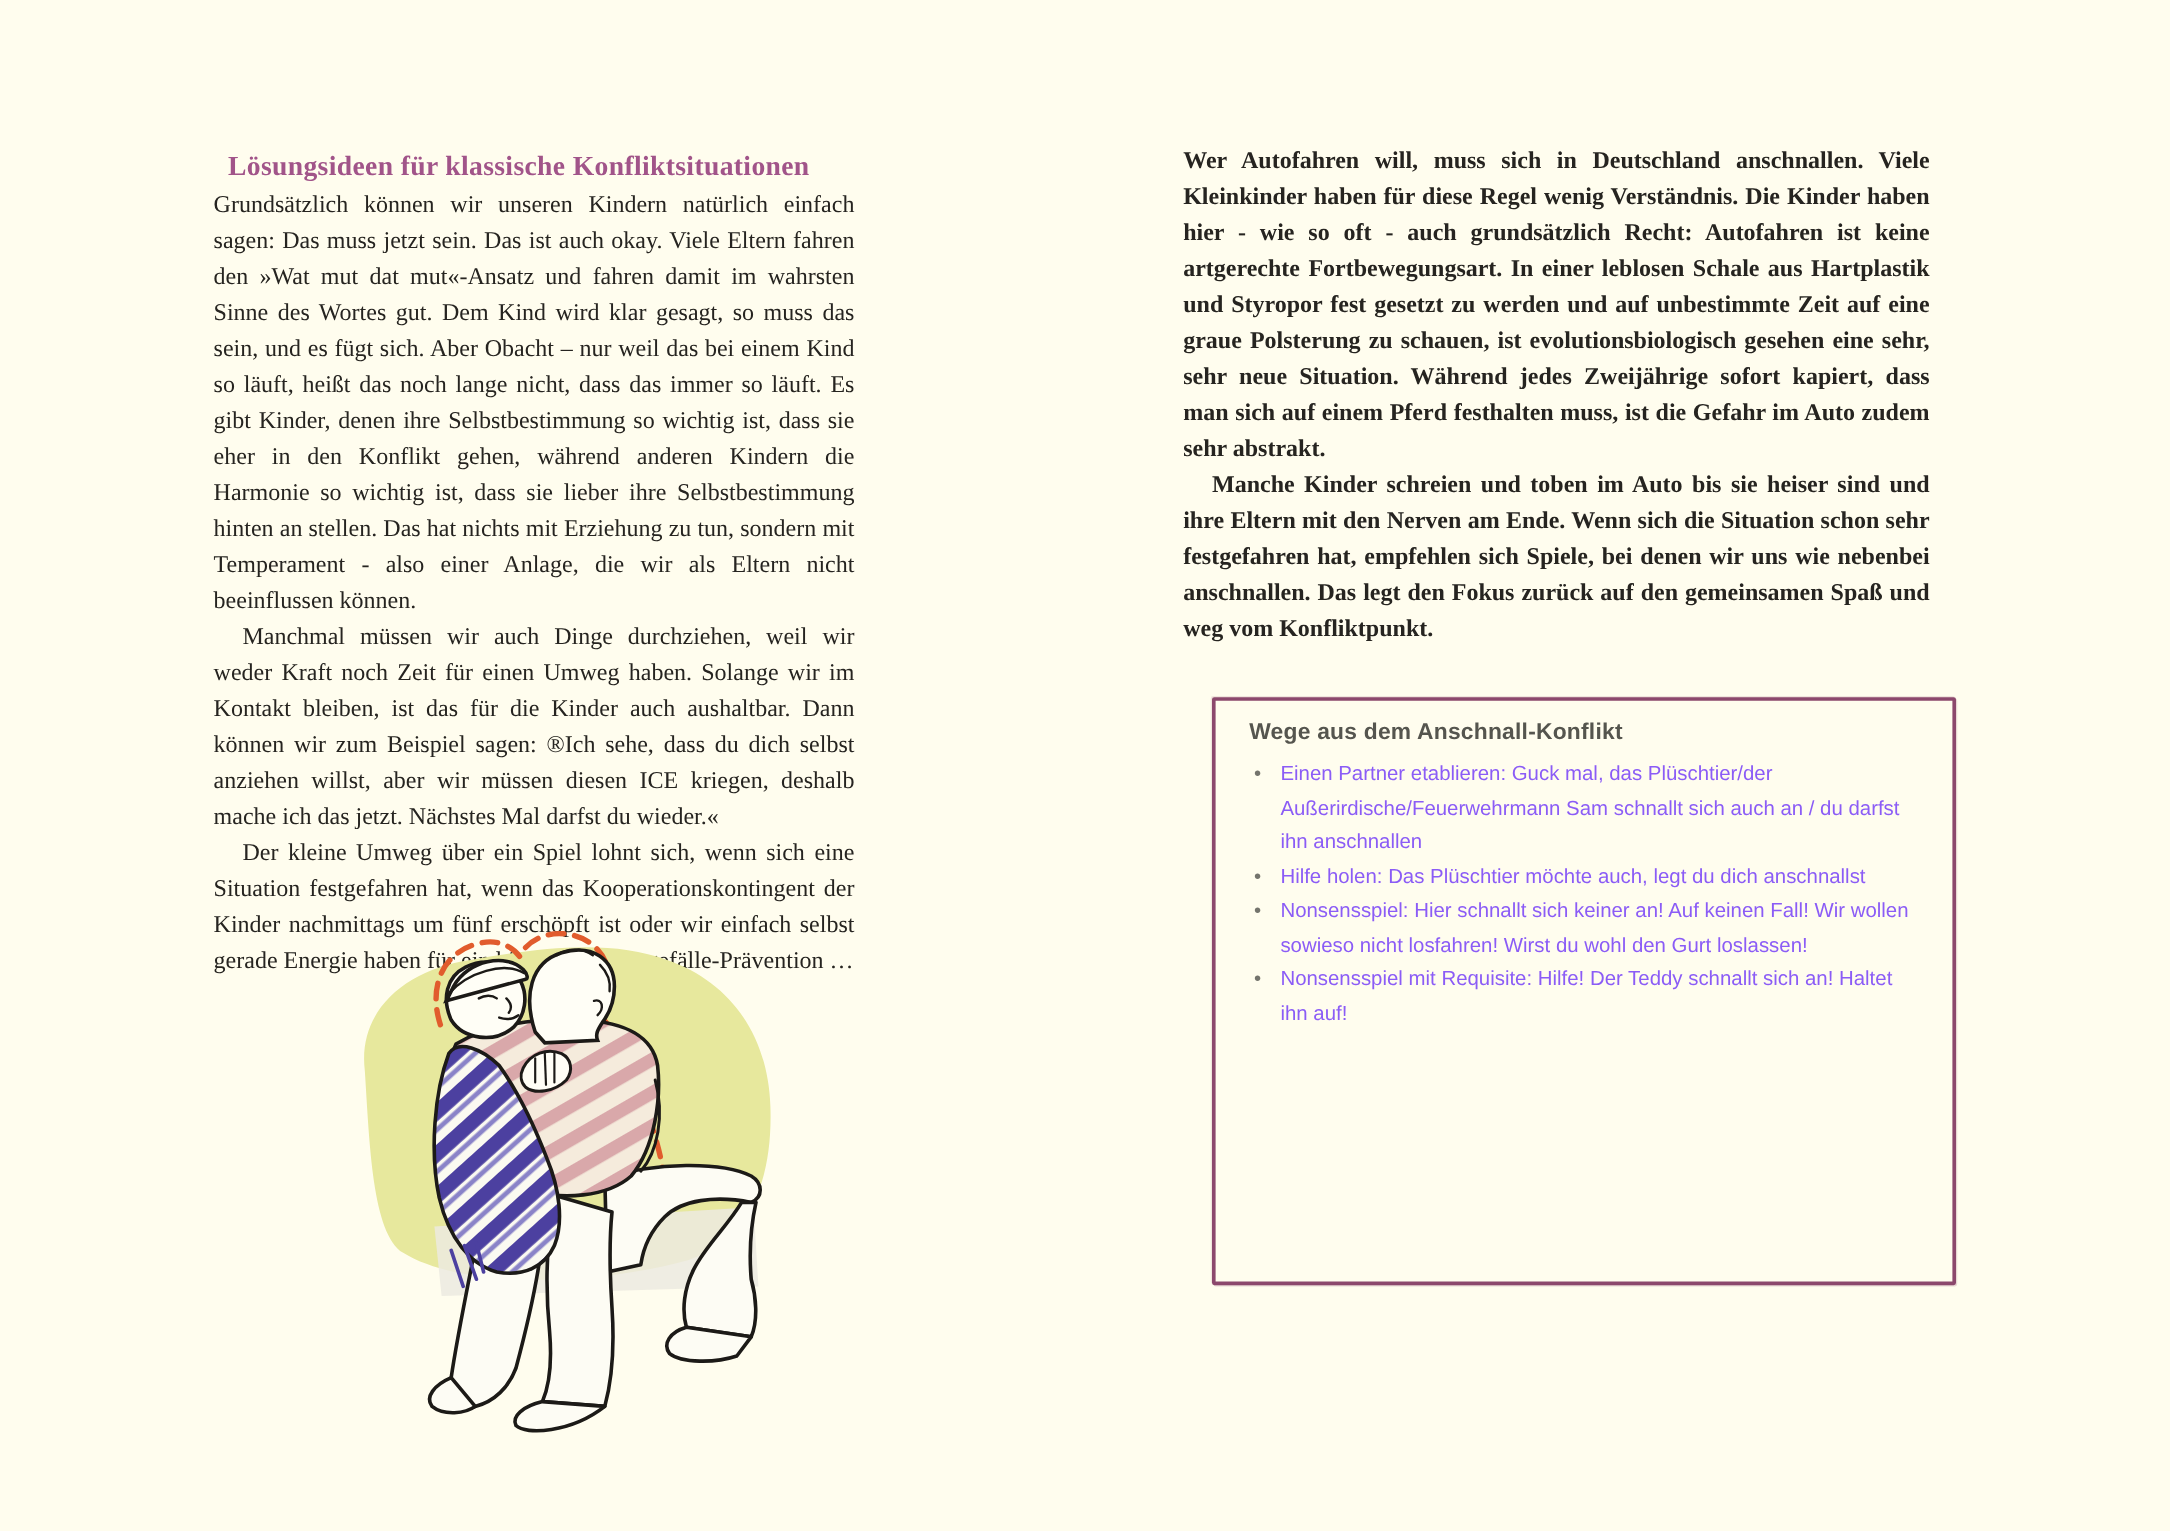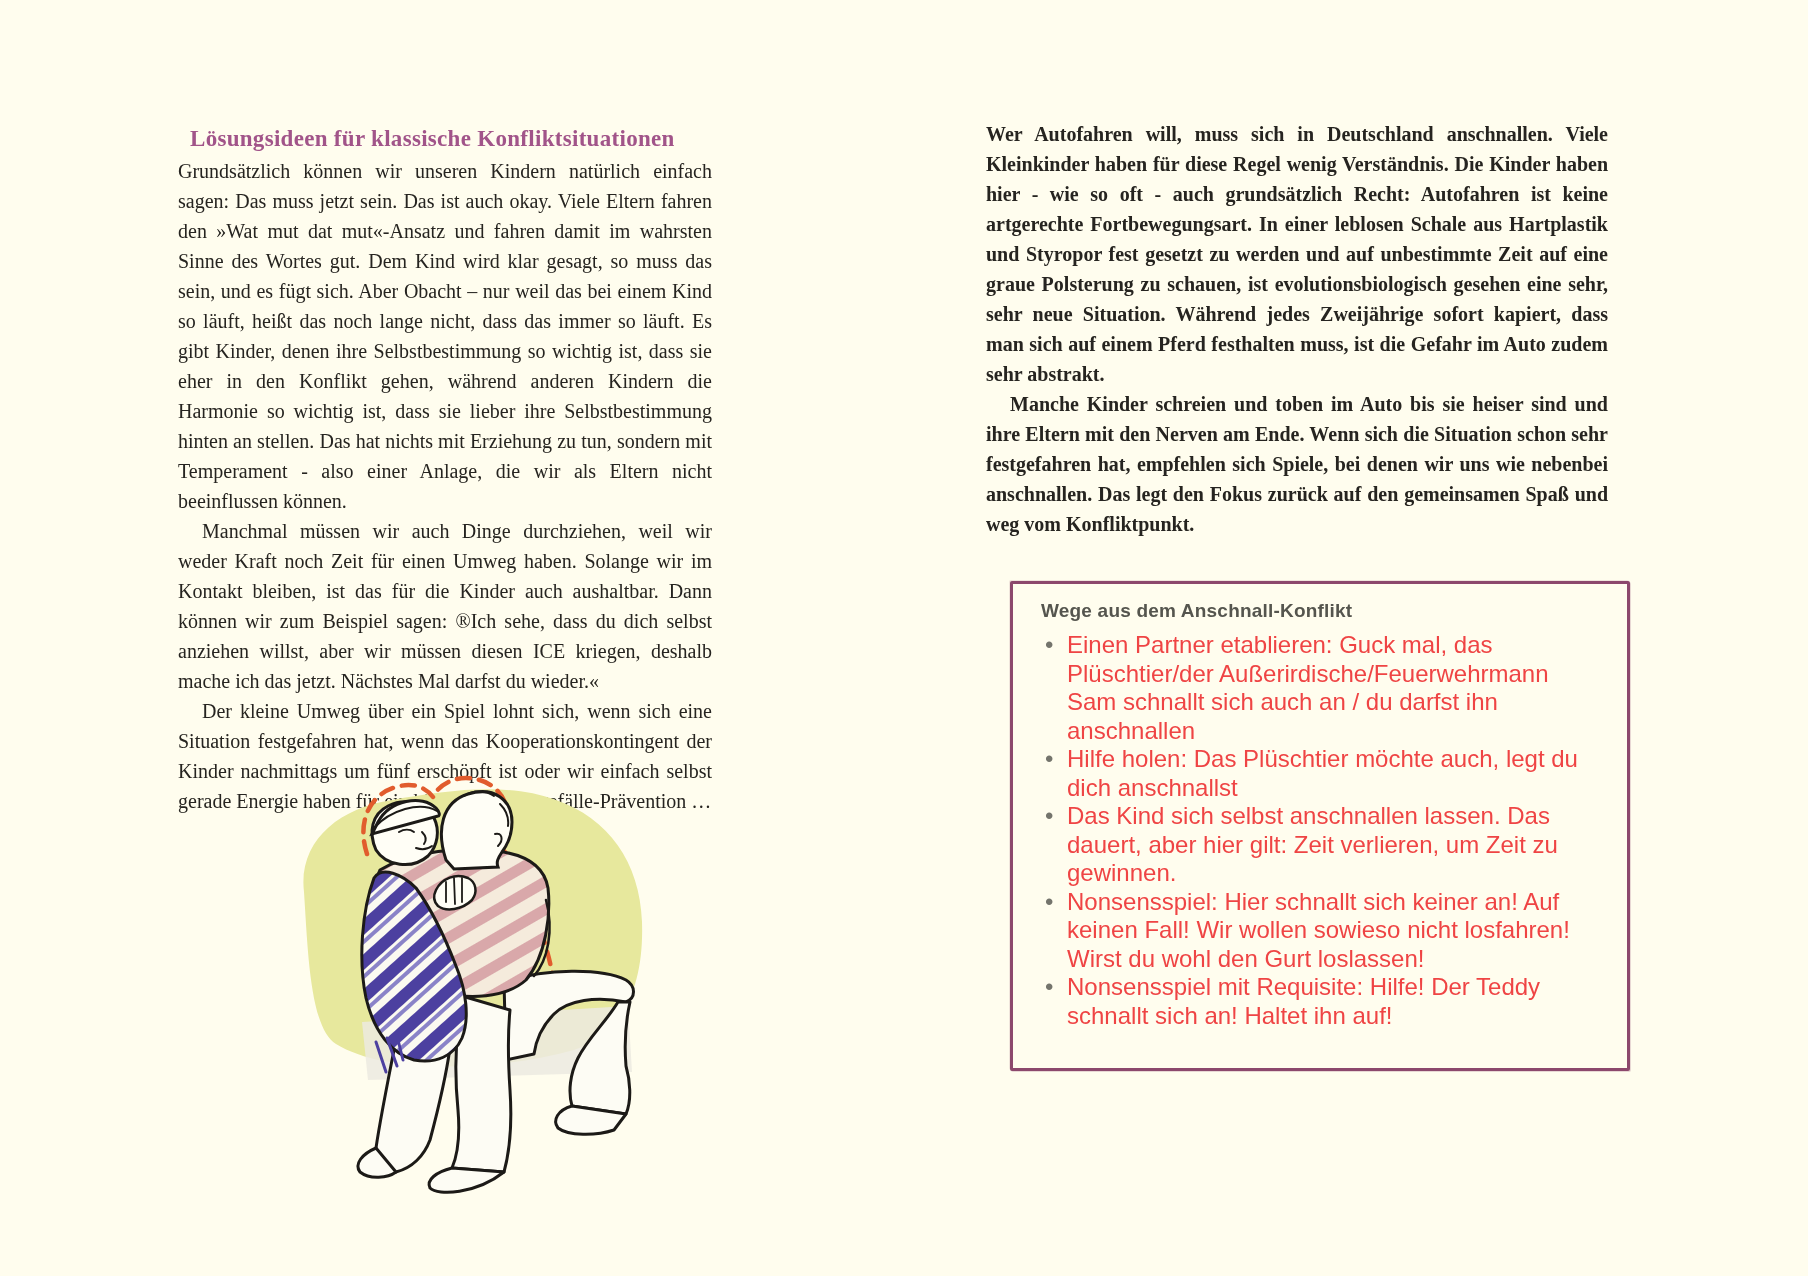--- a/index.html
+++ b/index.html
@@ -21,21 +21,21 @@
   .right-body{position:absolute;left:986px;top:119px;width:622px;font-weight:bold;}
 
   .tip-box{position:absolute;left:1010px;top:581px;width:620px;height:490px;
     box-sizing:border-box;border:3px solid #8C486C;border-radius:2px;
     padding:16px 24px 0 28px;background:#FFFDEE;
     box-shadow:1px 1px 0 #8C486C33, -1px -1px 0 #8C486C22;}
   .tip-title{font-family:"Liberation Sans", sans-serif;font-size:19px;font-weight:bold;
     color:#55554E;margin:0 0 9px 0;letter-spacing:.2px;}
   .tip-list{list-style:none;margin:0;padding:0;}
   .tip-list li{position:relative;padding-left:26px;font-family:"Liberation Sans", sans-serif;
-    font-size:24px;line-height:28.5px;color:#ef4444;text-align:left;}
+    font-size:17px;line-height:28.5px;color:#8b5cf6;text-align:left;}
   .tip-list li::before{content:"•";position:absolute;left:4px;top:0;color:#74746C;}
 
   .page-number{position:absolute;left:1007px;top:1105px;width:622px;text-align:center;
     font-size:19px;font-weight:bold;font-style:italic;color:#9B4E7E;}
 </style>
 </head>
 <body>
 
 <div class="spread">
 
@@ -118,20 +118,19 @@
   <div class="right-body">
     <p>Wer Autofahren will, muss sich in Deutschland anschnallen. Viele Kleinkinder haben für diese Regel wenig Verständnis. Die Kinder haben hier - wie so oft - auch grundsätzlich Recht: Autofahren ist keine artgerechte Fortbewegungsart. In einer leblosen Schale aus Hartplastik und Styropor fest gesetzt zu werden und auf unbestimmte Zeit auf eine graue Polsterung zu schauen, ist evolutionsbiologisch gesehen eine sehr, sehr neue Situation. Während jedes Zweijährige sofort kapiert, dass man sich auf einem Pferd festhalten muss, ist die Gefahr im Auto zudem sehr abstrakt.</p>
     <p class="indent">Manche Kinder schreien und toben im Auto bis sie heiser sind und ihre Eltern mit den Nerven am Ende. Wenn sich die Situation schon sehr festgefahren hat, empfehlen sich Spiele, bei denen wir uns wie nebenbei anschnallen. Das legt den Fokus zurück auf den gemeinsamen Spaß und weg vom Konfliktpunkt.</p>
   </div>
 
   <div class="tip-box">
     <div class="tip-title">Wege aus dem Anschnall-Konflikt</div>
     <ul class="tip-list">
       <li>Einen Partner etablieren: Guck mal, das Plüschtier/der Außerirdische/Feuerwehrmann Sam schnallt sich auch an / du darfst ihn anschnallen</li>
       <li>Hilfe holen: Das Plüschtier möchte auch, legt du dich anschnallst</li>
-      <li>Das Kind sich selbst anschnallen lassen. Das dauert, aber hier gilt: Zeit verlieren, um Zeit zu gewinnen.</li>
       <li>Nonsensspiel: Hier schnallt sich keiner an! Auf keinen Fall! Wir wollen sowieso nicht losfahren! Wirst du wohl den Gurt loslassen!</li>
       <li>Nonsensspiel mit Requisite: Hilfe! Der Teddy schnallt sich an! Haltet ihn auf!</li>
     </ul>
   </div>
 
 
 </div>
 
 </body></html>

